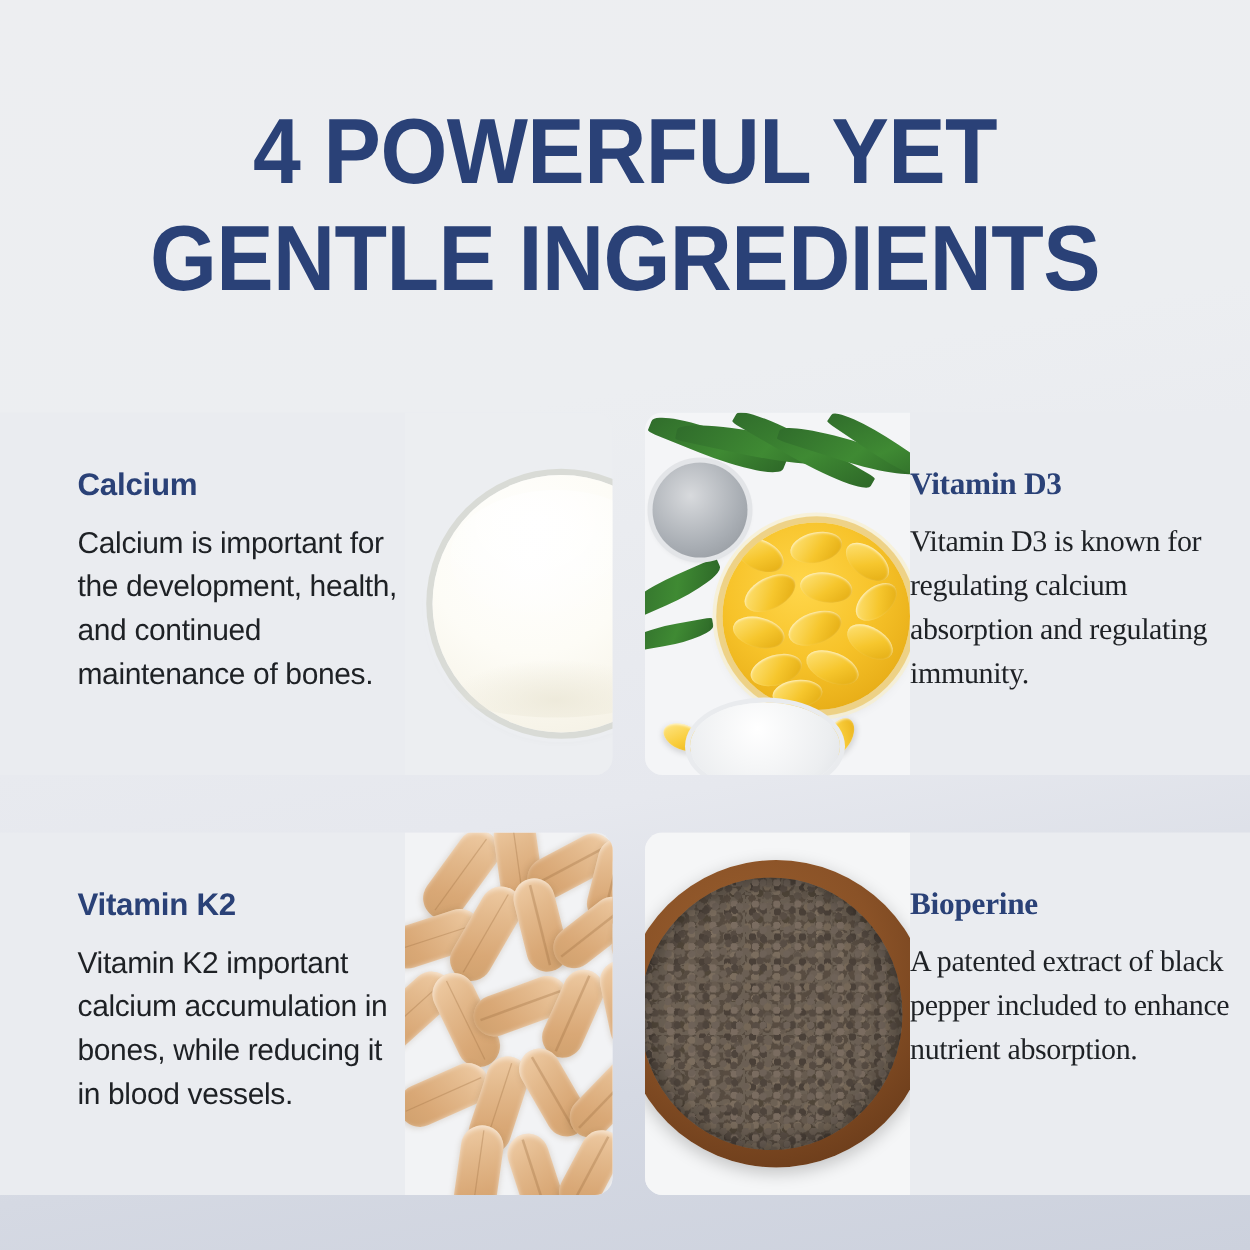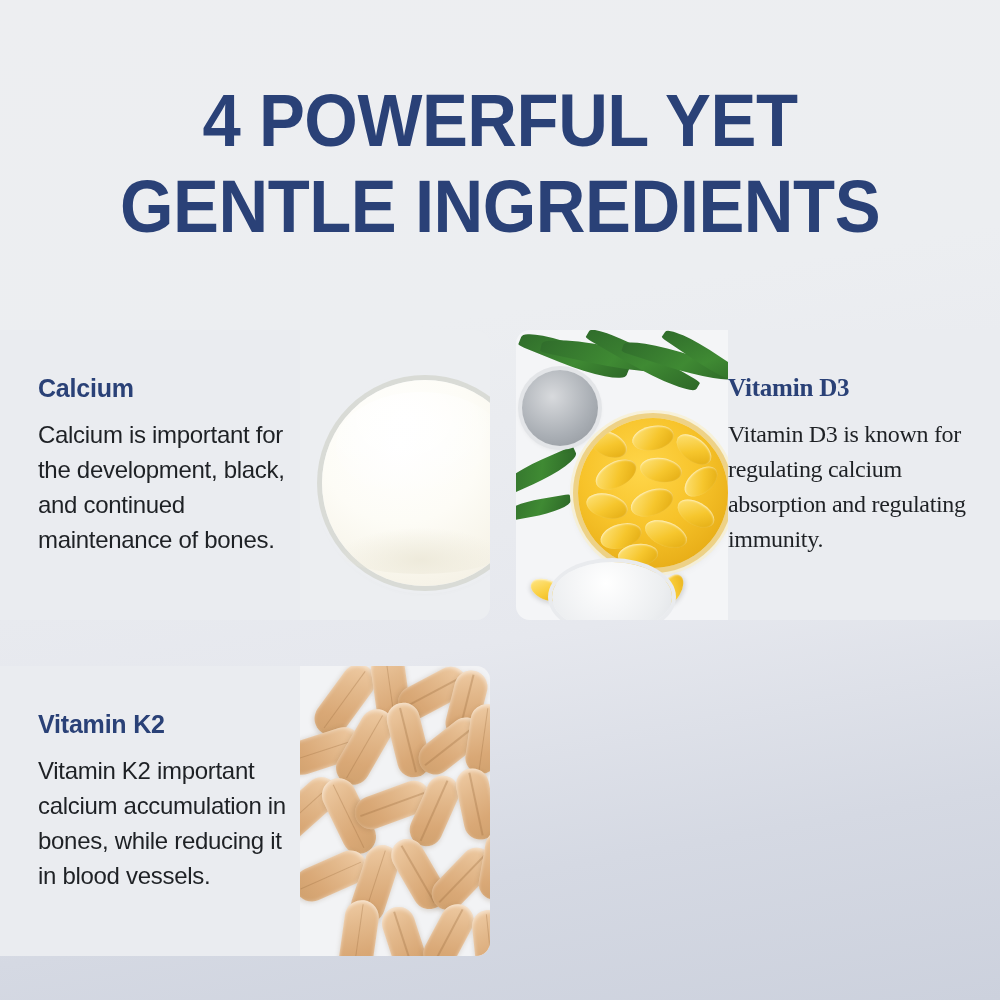--- a/index.html
+++ b/index.html
@@ -26,21 +26,21 @@
   .card{
     position:absolute;height:290px;overflow:hidden;
     background:#eaecf0;
   }
   .card.r1{top:0;}
   .card.r2{top:336px;}
   .card.left {left:0;width:490px;border-radius:0 14px 14px 0;}
   .card.right{left:516px;width:484px;border-radius:14px 0 0 14px;}
 
   .card-inner{position:relative;width:100%;height:100%;display:flex;}
-  .card.left  .card-inner{flex-direction:row;}
+  .card.left  .card-inner{flex-direction:row;margin-left:24px;}
   .card.right .card-inner{flex-direction:row;font-family:Liberation Serif, serif;}
 
   .txt{flex:0 0 auto;box-sizing:border-box;}
   .card.left  .txt{width:300px;padding:43px 0 0 38px;}
   .card.right .txt{width:272px;padding:43px 0 0 0;order:2;}
 
   .art{flex:1 1 auto;position:relative;overflow:hidden;}
   .card.right .art{order:1;flex:0 0 212px;}
 
   h3{
@@ -164,21 +164,21 @@
   <span class="ln">4 POWERFUL YET</span>
   <span class="ln">GENTLE INGREDIENTS</span>
 </div>
 
 <div class="grid">
 
   <div class="card r1 left">
     <div class="card-inner">
       <div class="txt">
         <h3>Calcium</h3>
-        <p class="body">Calcium is important for the development, black, and continued maintenance of bones.</p>
+        <p class="body">Calcium is important for the development, health, and continued maintenance of bones.</p>
       </div>
       <div class="art art-milk">
         <div class="milk-glass"></div>
       </div>
     </div>
   </div>
 
   <div class="card r1 right">
     <div class="card-inner">
       <div class="txt">
@@ -243,14 +243,27 @@
         <div class="kcap" style="left:146px;top:176px;width:33px;height:74px;transform:rotate(44deg)"></div>
         <div class="kcap" style="left:182px;top:164px;width:32px;height:70px;transform:rotate(10deg)"></div>
         <div class="kcap" style="left:42px;top:234px;width:34px;height:74px;transform:rotate(8deg)"></div>
         <div class="kcap" style="left:88px;top:240px;width:33px;height:72px;transform:rotate(-18deg)"></div>
         <div class="kcap" style="left:132px;top:236px;width:33px;height:70px;transform:rotate(28deg)"></div>
         <div class="kcap" style="left:174px;top:244px;width:32px;height:68px;transform:rotate(-6deg)"></div>
       </div>
     </div>
   </div>
 
+  <div class="card r2 right">
+    <div class="card-inner">
+      <div class="txt">
+        <h3>Bioperine</h3>
+        <p class="body">A patented extract of black pepper included to enhance nutrient absorption.</p>
+      </div>
+      <div class="art art-bio">
+        <div class="pbowl">
+          <div class="pepper"></div>
+        </div>
+      </div>
+    </div>
+  </div>
 
 </div>
 
 </body></html>

